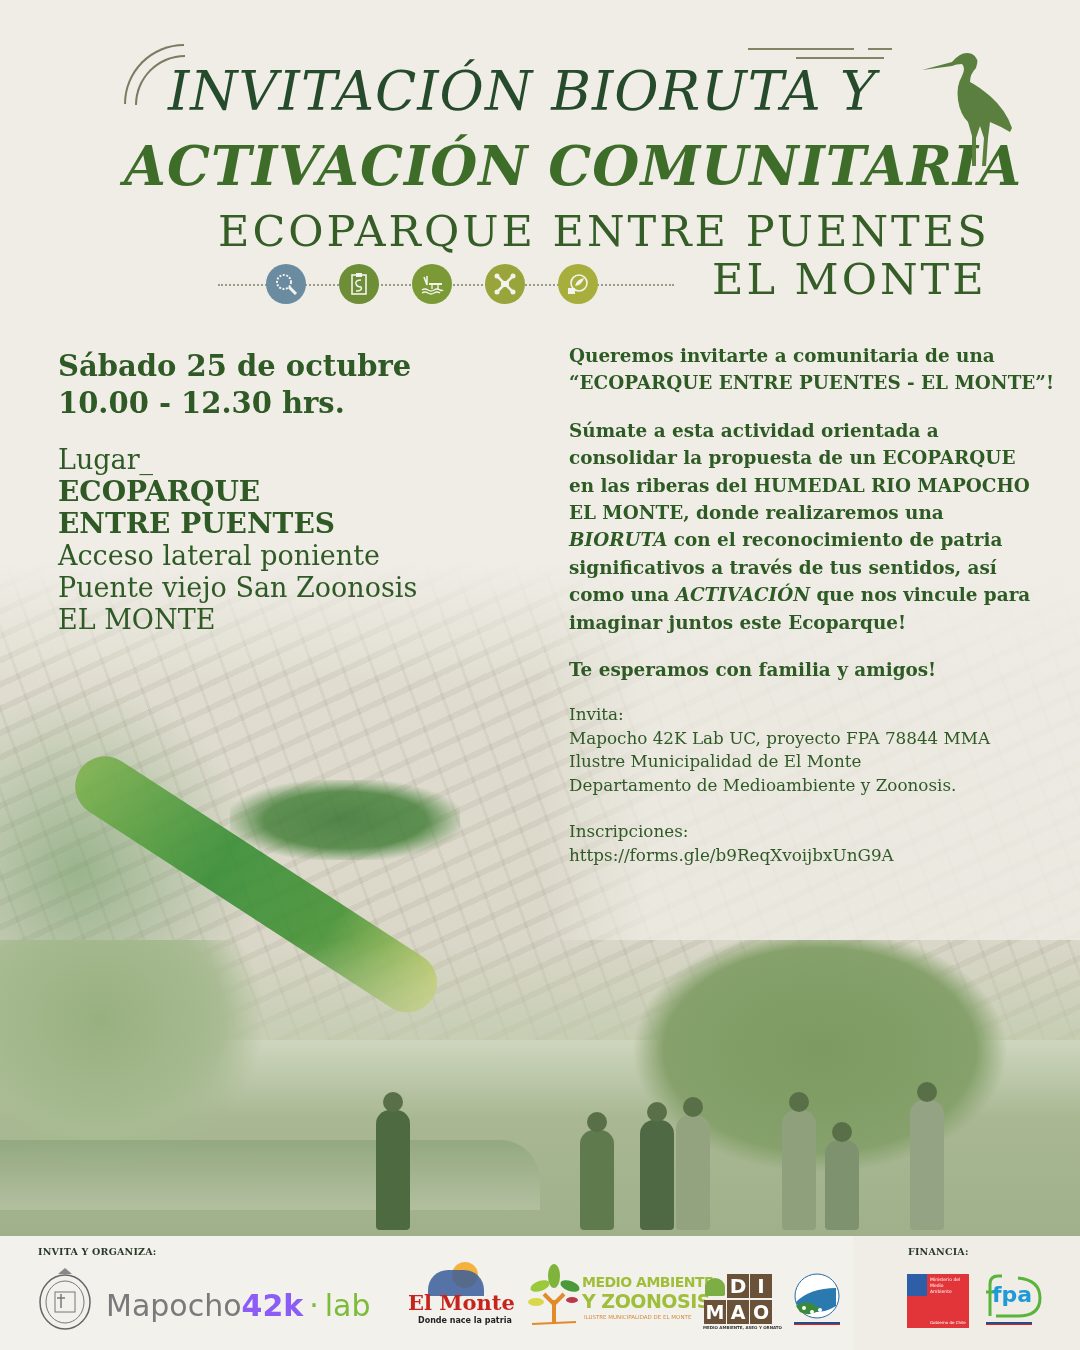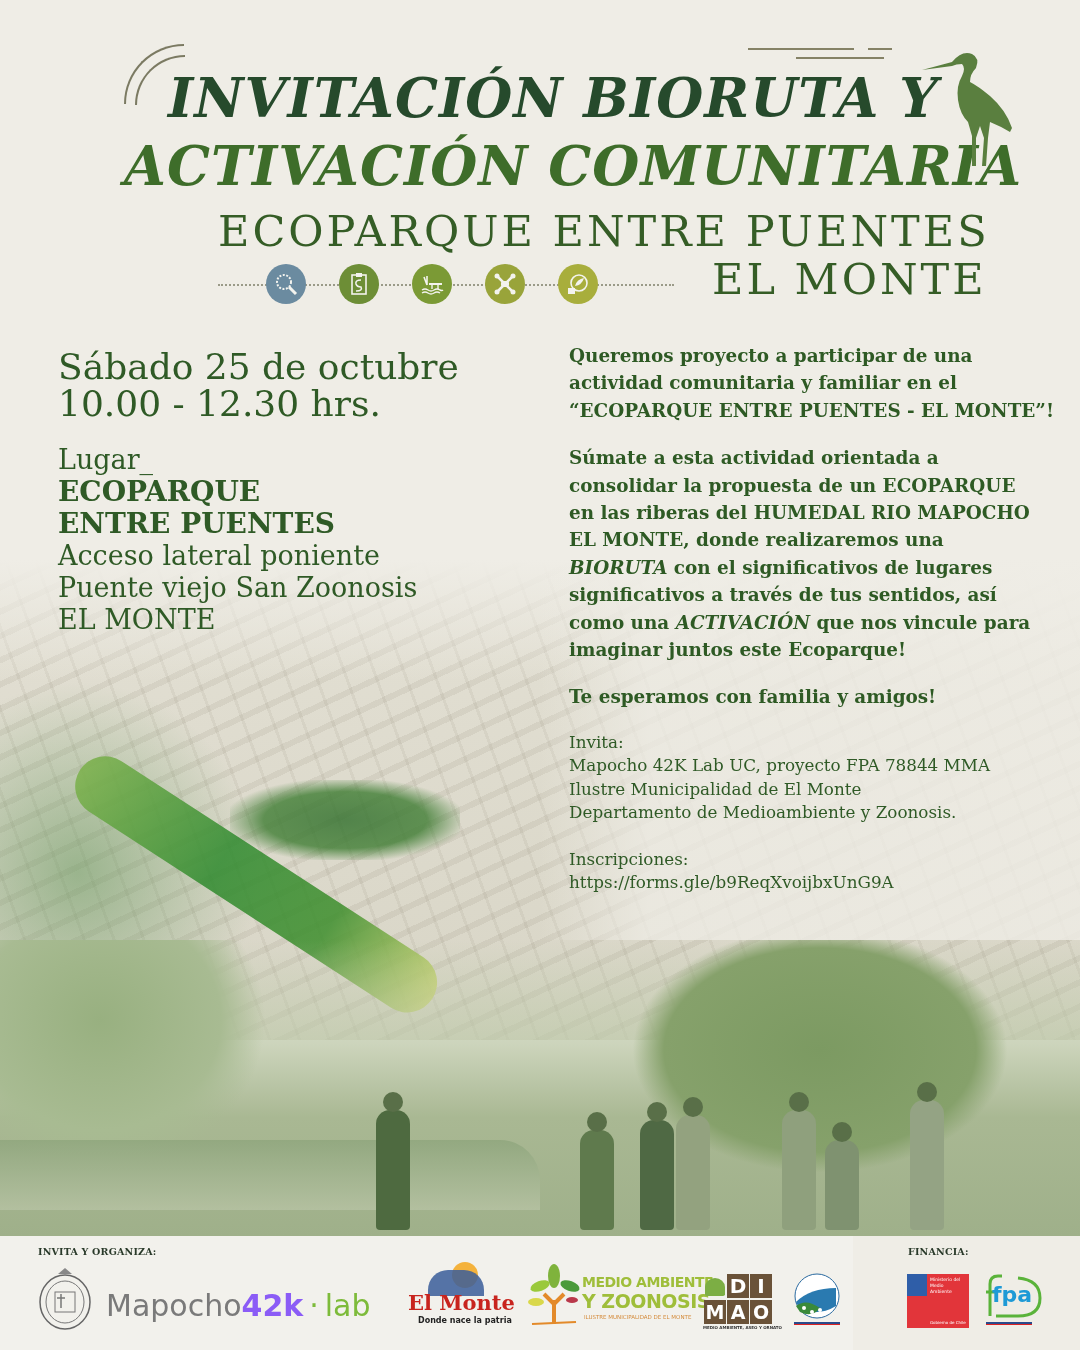--- a/index.html
+++ b/index.html
@@ -35,33 +35,33 @@
   .water{position:absolute;left:0;top:1140px;width:540px;height:70px;
     background:linear-gradient(180deg,#8ea57c,#b7c3a4);opacity:.8;border-radius:0 40px 0 0}
   .people{position:absolute;left:370px;top:1070px;width:600px;height:160px}
   .person{position:absolute;bottom:0;width:34px;border-radius:14px 14px 4px 4px;background:#5f7a4d}
   .person .head{position:absolute;top:-18px;left:7px;width:20px;height:20px;border-radius:50%;background:#596f48}
   .footer{position:absolute;left:0;top:1236px;width:853px;height:114px;background:#f2f1ec}
 
   
   .arc{position:absolute;border:2px solid #7b7a62;border-right:none;border-bottom:none;border-radius:100% 0 0 0}
   .deco-line{position:absolute;height:2px;background:#858266}
-  .title1{position:absolute;left:168px;top:66px;font-family:"DejaVu Serif",serif;font-weight:bold;font-style:italic;font-size:54px;letter-spacing:1px;color:#264a2c;white-space:nowrap}
+  .title1{position:absolute;left:168px;top:60px;font-family:"DejaVu Serif",serif;font-weight:normal;font-style:italic;font-size:54px;letter-spacing:1px;color:#264a2c;white-space:nowrap}
   .title2{position:absolute;left:124px;top:134px;font-family:"DejaVu Serif",serif;font-weight:bold;font-style:italic;font-size:54px;letter-spacing:1px;color:#3e6d2a;white-space:nowrap}
   .sub1{position:absolute;left:218px;top:206px;font-family:"DejaVu Serif",serif;font-size:43px;letter-spacing:3px;color:#355d26;white-space:nowrap}
   .sub2{position:absolute;left:712px;top:254px;font-family:"DejaVu Serif",serif;font-size:43px;letter-spacing:3px;color:#355d26;white-space:nowrap}
   .heron{position:absolute;left:918px;top:42px;width:100px;height:126px}
 
   .icon-row{position:absolute;left:218px;top:264px;width:456px;height:42px}
   .dots{position:absolute;left:0;top:20px;width:456px;border-top:2px dotted #9a9a88}
   .ic{position:absolute;top:0;width:40px;height:40px;border-radius:50%;display:flex;align-items:center;justify-content:center}
   .ic svg{width:26px;height:26px}
 
   
-  .date{position:absolute;left:58px;top:348px;font-family:"DejaVu Serif",serif;font-weight:normal;font-size:36px;line-height:37px;color:#2f5a26;white-space:nowrap}
+  .date{position:absolute;left:58px;top:348px;font-family:"DejaVu Serif",serif;font-weight:bold;font-size:29px;line-height:37px;color:#2f5a26;white-space:nowrap}
   .place{position:absolute;left:58px;top:444px;font-family:"DejaVu Serif",serif;font-size:27px;line-height:32px;color:#2f5a26;white-space:nowrap}
   .place .b{font-weight:bold;font-size:28px}
 
   
   .right{position:absolute;left:569px;top:342px;width:490px;font-family:"DejaVu Serif",serif;color:#2e5a24}
   .p-bold{font-weight:bold;font-size:18.4px;line-height:27.4px;white-space:nowrap}
   .p-bold i{font-style:italic}
   .gap{height:20px}
   .p-reg{font-size:16.8px;line-height:23.5px;white-space:nowrap;color:#2f5a26}
 
@@ -174,29 +174,28 @@
   <div class="place">
     <div>Lugar_</div>
     <div class="b">ECOPARQUE</div>
     <div class="b">ENTRE PUENTES</div>
     <div>Acceso lateral poniente</div>
     <div>Puente viejo San Zoonosis</div>
     <div>EL MONTE</div>
   </div>
 
   <div class="right">
-    <div class="p-bold">Queremos proyecto a participar de una</div>
-    <div class="p-bold">actividad comunitaria y familiar en el</div>
+    <div class="p-bold">Queremos invitarte a comunitaria de una</div>
     <div class="p-bold">“ECOPARQUE ENTRE PUENTES - EL MONTE”!</div>
     <div class="gap"></div>
     <div class="p-bold">Súmate a esta actividad orientada a</div>
     <div class="p-bold">consolidar la propuesta de un ECOPARQUE</div>
     <div class="p-bold">en las riberas del HUMEDAL RIO MAPOCHO</div>
     <div class="p-bold">EL MONTE, donde realizaremos una</div>
-    <div class="p-bold"><i>BIORUTA</i><span> con el significativos de lugares</span></div>
+    <div class="p-bold"><i>BIORUTA</i><span> con el reconocimiento de patria</span></div>
     <div class="p-bold">significativos a través de tus sentidos, así</div>
     <div class="p-bold"><span>como una </span><i>ACTIVACIÓN</i><span> que nos vincule para</span></div>
     <div class="p-bold">imaginar juntos este Ecoparque!</div>
     <div class="gap"></div>
     <div class="p-bold">Te esperamos con familia y amigos!</div>
     <div style="height:20px"></div>
     <div class="p-reg">Invita:</div>
     <div class="p-reg">Mapocho 42K Lab UC, proyecto FPA 78844 MMA</div>
     <div class="p-reg">Ilustre Municipalidad de El Monte</div>
     <div class="p-reg">Departamento de Medioambiente y Zoonosis.</div>

